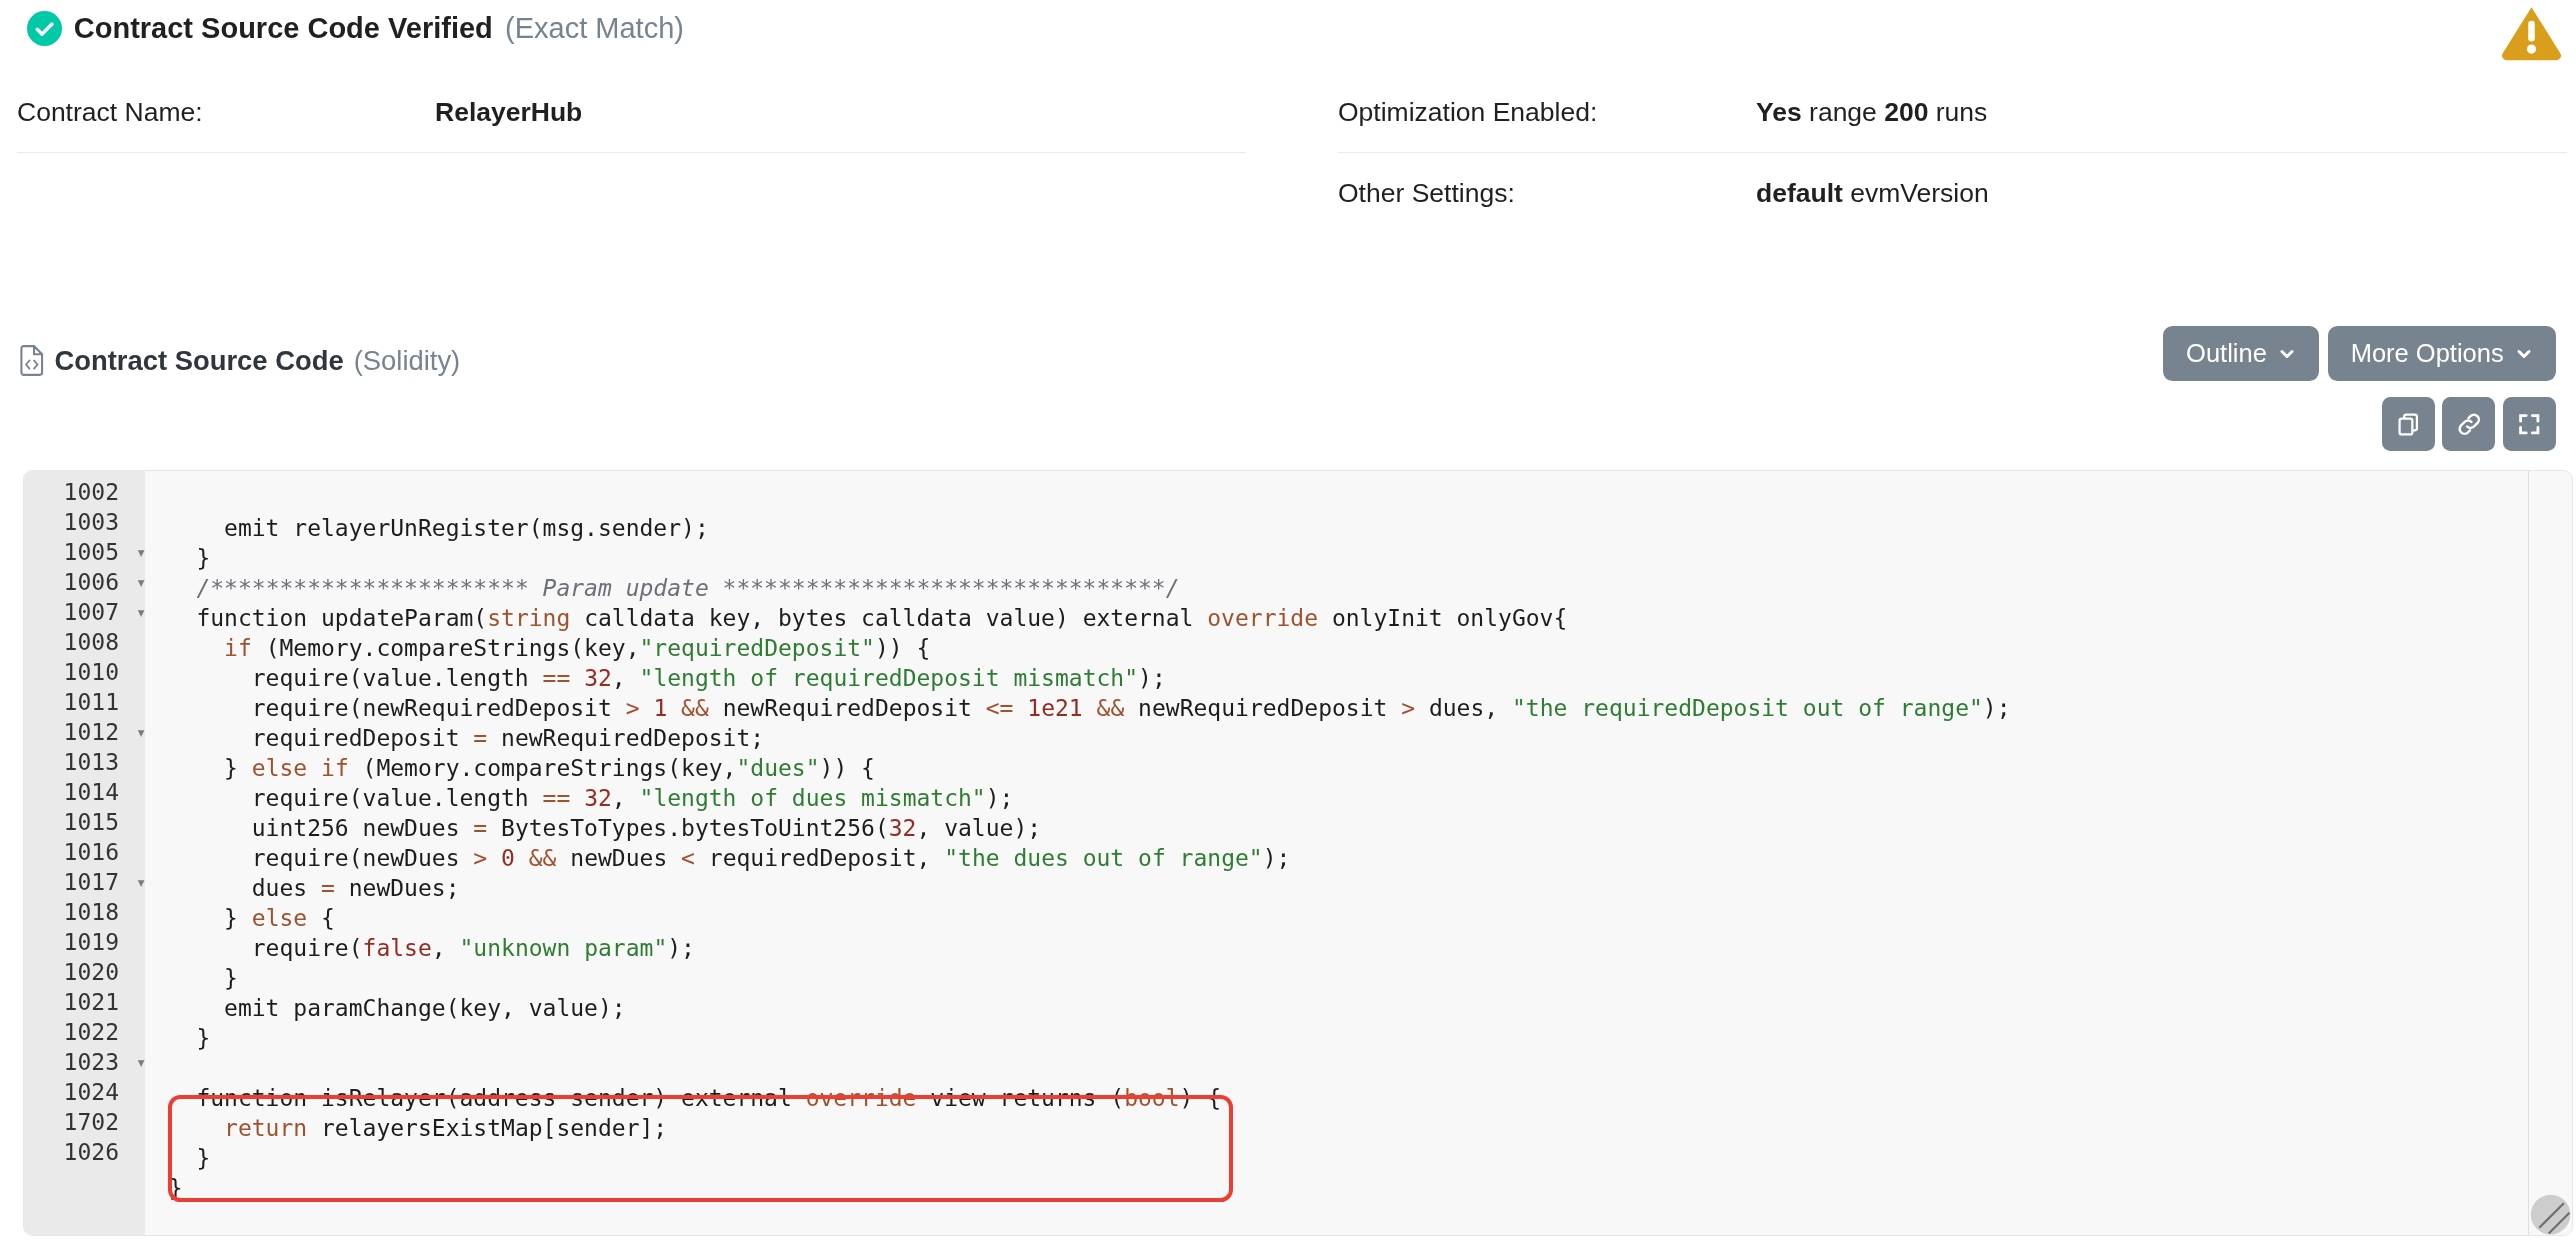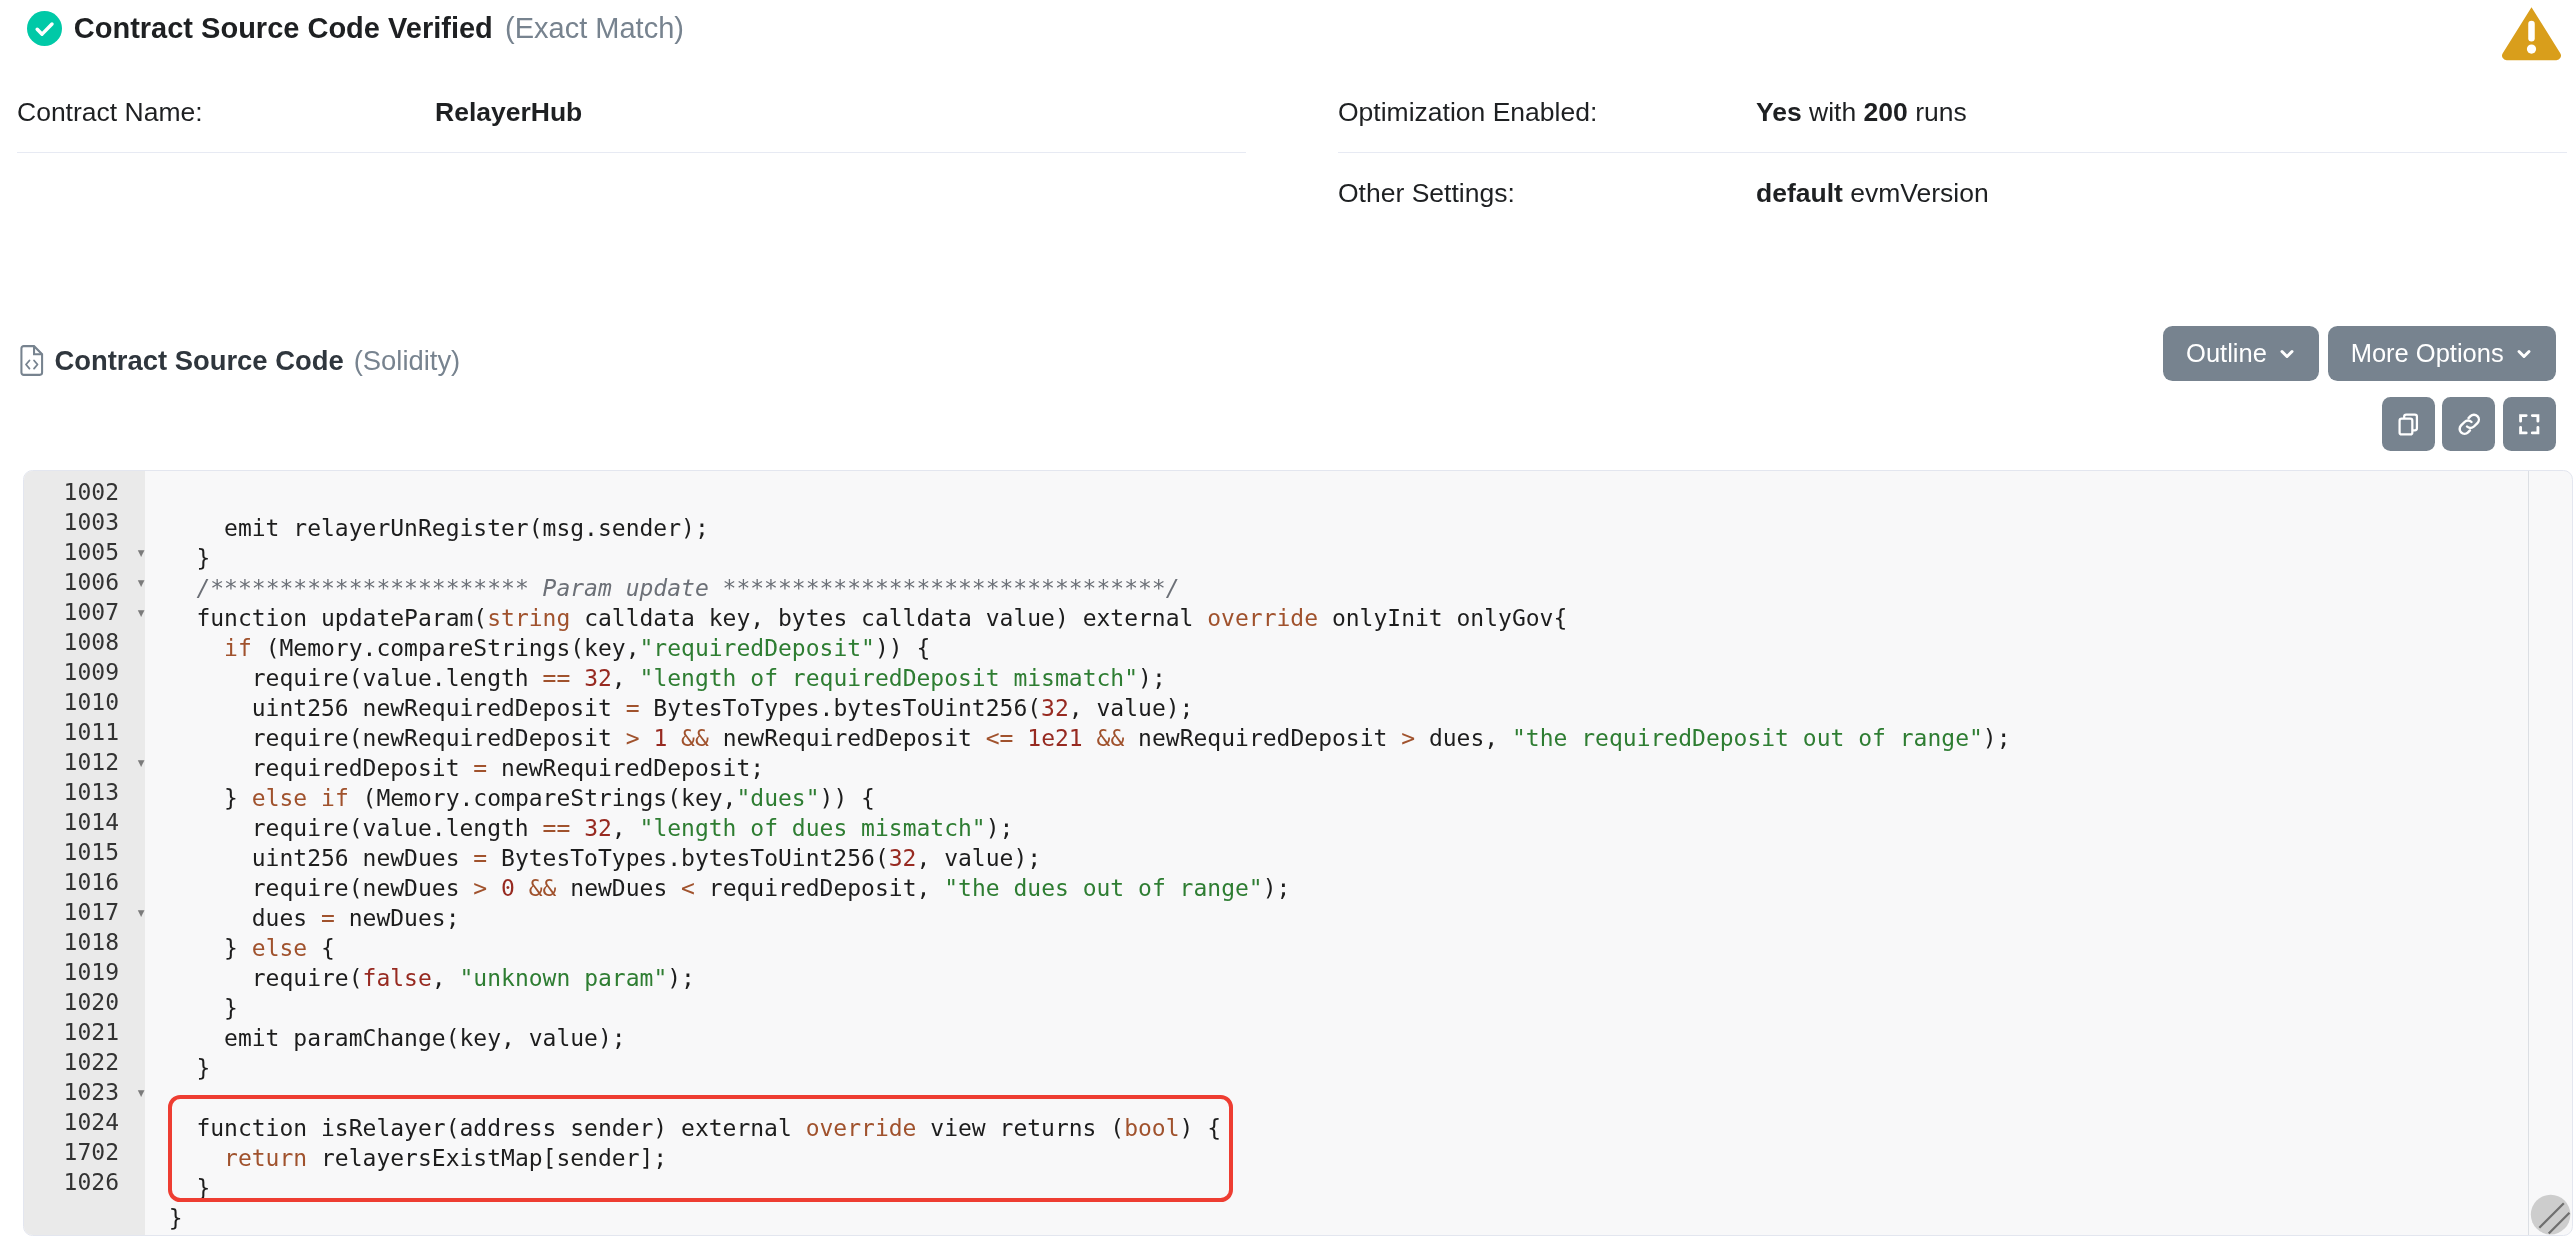--- a/index.html
+++ b/index.html
@@ -76,21 +76,21 @@
 <div class="info-grid">
   <div class="info-col">
     <div class="info-row bordered">
       <div class="info-label">Contract Name:</div>
       <div class="info-value"><span style="font-weight: 700;">RelayerHub</span></div>
     </div>
   </div>
   <div class="info-col">
     <div class="info-row bordered">
       <div class="info-label">Optimization Enabled:</div>
-      <div class="info-value"><span style="font-weight: 700;">Yes</span><span> with </span><span style="font-weight: 700;">200</span><span> runs</span></div>
+      <div class="info-value"><span style="font-weight: 700;">Yes</span><span> range </span><span style="font-weight: 700;">200</span><span> runs</span></div>
     </div>
     <div class="info-row">
       <div class="info-label">Other Settings:</div>
       <div class="info-value"><span style="font-weight: 700;">default</span><span> evmVersion</span></div>
     </div>
   </div>
 </div>
 
 <div class="src-head">
   <span style="display:flex;">
@@ -155,21 +155,20 @@
 <div class="code-area">
   <div class="gutter-bg"></div>
   <div class="vstrip"></div>
   <div class="code-scroll" id="code-lines">
       <div class="cl"><span class="ln">1002</span><span class="fa"></span><span class="ct"><i class="ig" style="left: 33px;"></i><span>    emit relayerUnRegister(msg.sender);</span></span></div>
       <div class="cl"><span class="ln">1003</span><span class="fa"></span><span class="ct"><span>  }</span></span></div>
       <div class="cl"><span class="ln">1005</span><span class="fa">▾</span><span class="ct"><span>  </span><span class="tc">/*********************** Param update ********************************/</span></span></div>
       <div class="cl"><span class="ln">1006</span><span class="fa">▾</span><span class="ct"><span>  function updateParam(</span><span class="tk">string</span><span> calldata key, bytes calldata value) external </span><span class="tk">override</span><span> onlyInit onlyGov{</span></span></div>
       <div class="cl"><span class="ln">1007</span><span class="fa">▾</span><span class="ct"><i class="ig" style="left: 33px;"></i><span>    </span><span class="tk">if</span><span> (Memory.compareStrings(key,</span><span class="ts">"requiredDeposit"</span><span>)) {</span></span></div>
       <div class="cl"><span class="ln">1008</span><span class="fa"></span><span class="ct"><i class="ig" style="left: 33px;"></i><i class="ig" style="left: 60px;"></i><span>      require(value.length </span><span class="tk">==</span><span> </span><span class="tn">32</span><span>, </span><span class="ts">"length of requiredDeposit mismatch"</span><span>);</span></span></div>
-      <div class="cl"><span class="ln">1009</span><span class="fa"></span><span class="ct"><i class="ig" style="left: 33px;"></i><i class="ig" style="left: 60px;"></i><span>      uint256 newRequiredDeposit </span><span class="tk">=</span><span> BytesToTypes.bytesToUint256(</span><span class="tn">32</span><span>, value);</span></span></div>
       <div class="cl"><span class="ln">1010</span><span class="fa"></span><span class="ct"><i class="ig" style="left: 33px;"></i><i class="ig" style="left: 60px;"></i><span>      require(newRequiredDeposit </span><span class="tk">&gt;</span><span> </span><span class="tn">1</span><span> </span><span class="tk">&amp;&amp;</span><span> newRequiredDeposit </span><span class="tk">&lt;=</span><span> </span><span class="tn">1e21</span><span> </span><span class="tk">&amp;&amp;</span><span> newRequiredDeposit </span><span class="tk">&gt;</span><span> dues, </span><span class="ts">"the requiredDeposit out of range"</span><span>);</span></span></div>
       <div class="cl"><span class="ln">1011</span><span class="fa"></span><span class="ct"><i class="ig" style="left: 33px;"></i><i class="ig" style="left: 60px;"></i><span>      requiredDeposit </span><span class="tk">=</span><span> newRequiredDeposit;</span></span></div>
       <div class="cl"><span class="ln">1012</span><span class="fa">▾</span><span class="ct"><i class="ig" style="left: 33px;"></i><span>    } </span><span class="tk">else</span><span> </span><span class="tk">if</span><span> (Memory.compareStrings(key,</span><span class="ts">"dues"</span><span>)) {</span></span></div>
       <div class="cl"><span class="ln">1013</span><span class="fa"></span><span class="ct"><i class="ig" style="left: 33px;"></i><i class="ig" style="left: 60px;"></i><span>      require(value.length </span><span class="tk">==</span><span> </span><span class="tn">32</span><span>, </span><span class="ts">"length of dues mismatch"</span><span>);</span></span></div>
       <div class="cl"><span class="ln">1014</span><span class="fa"></span><span class="ct"><i class="ig" style="left: 33px;"></i><i class="ig" style="left: 60px;"></i><span>      uint256 newDues </span><span class="tk">=</span><span> BytesToTypes.bytesToUint256(</span><span class="tn">32</span><span>, value);</span></span></div>
       <div class="cl"><span class="ln">1015</span><span class="fa"></span><span class="ct"><i class="ig" style="left: 33px;"></i><i class="ig" style="left: 60px;"></i><span>      require(newDues </span><span class="tk">&gt;</span><span> </span><span class="tn">0</span><span> </span><span class="tk">&amp;&amp;</span><span> newDues </span><span class="tk">&lt;</span><span> requiredDeposit, </span><span class="ts">"the dues out of range"</span><span>);</span></span></div>
       <div class="cl"><span class="ln">1016</span><span class="fa"></span><span class="ct"><i class="ig" style="left: 33px;"></i><i class="ig" style="left: 60px;"></i><span>      dues </span><span class="tk">=</span><span> newDues;</span></span></div>
       <div class="cl"><span class="ln">1017</span><span class="fa">▾</span><span class="ct"><i class="ig" style="left: 33px;"></i><span>    } </span><span class="tk">else</span><span> {</span></span></div>
       <div class="cl"><span class="ln">1018</span><span class="fa"></span><span class="ct"><i class="ig" style="left: 33px;"></i><i class="ig" style="left: 60px;"></i><span>      require(</span><span class="tn">false</span><span>, </span><span class="ts">"unknown param"</span><span>);</span></span></div>
       <div class="cl"><span class="ln">1019</span><span class="fa"></span><span class="ct"><i class="ig" style="left: 33px;"></i><span>    }</span></span></div>

